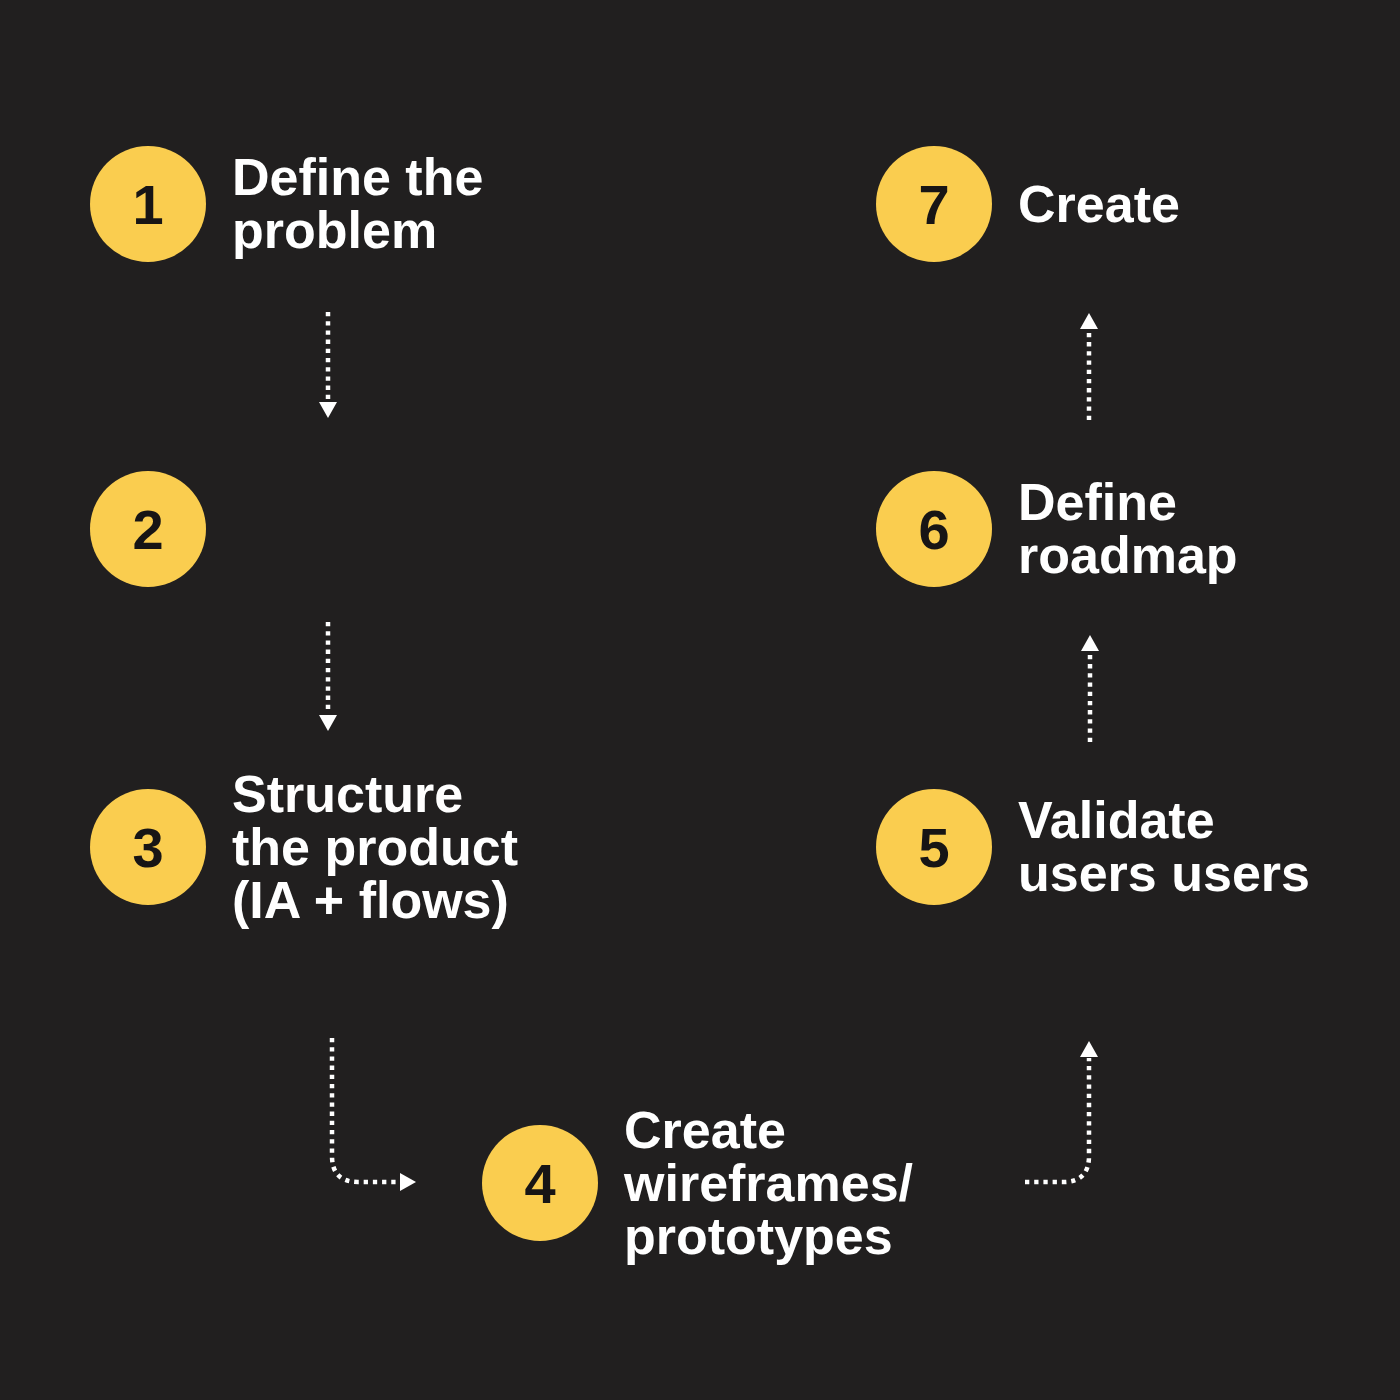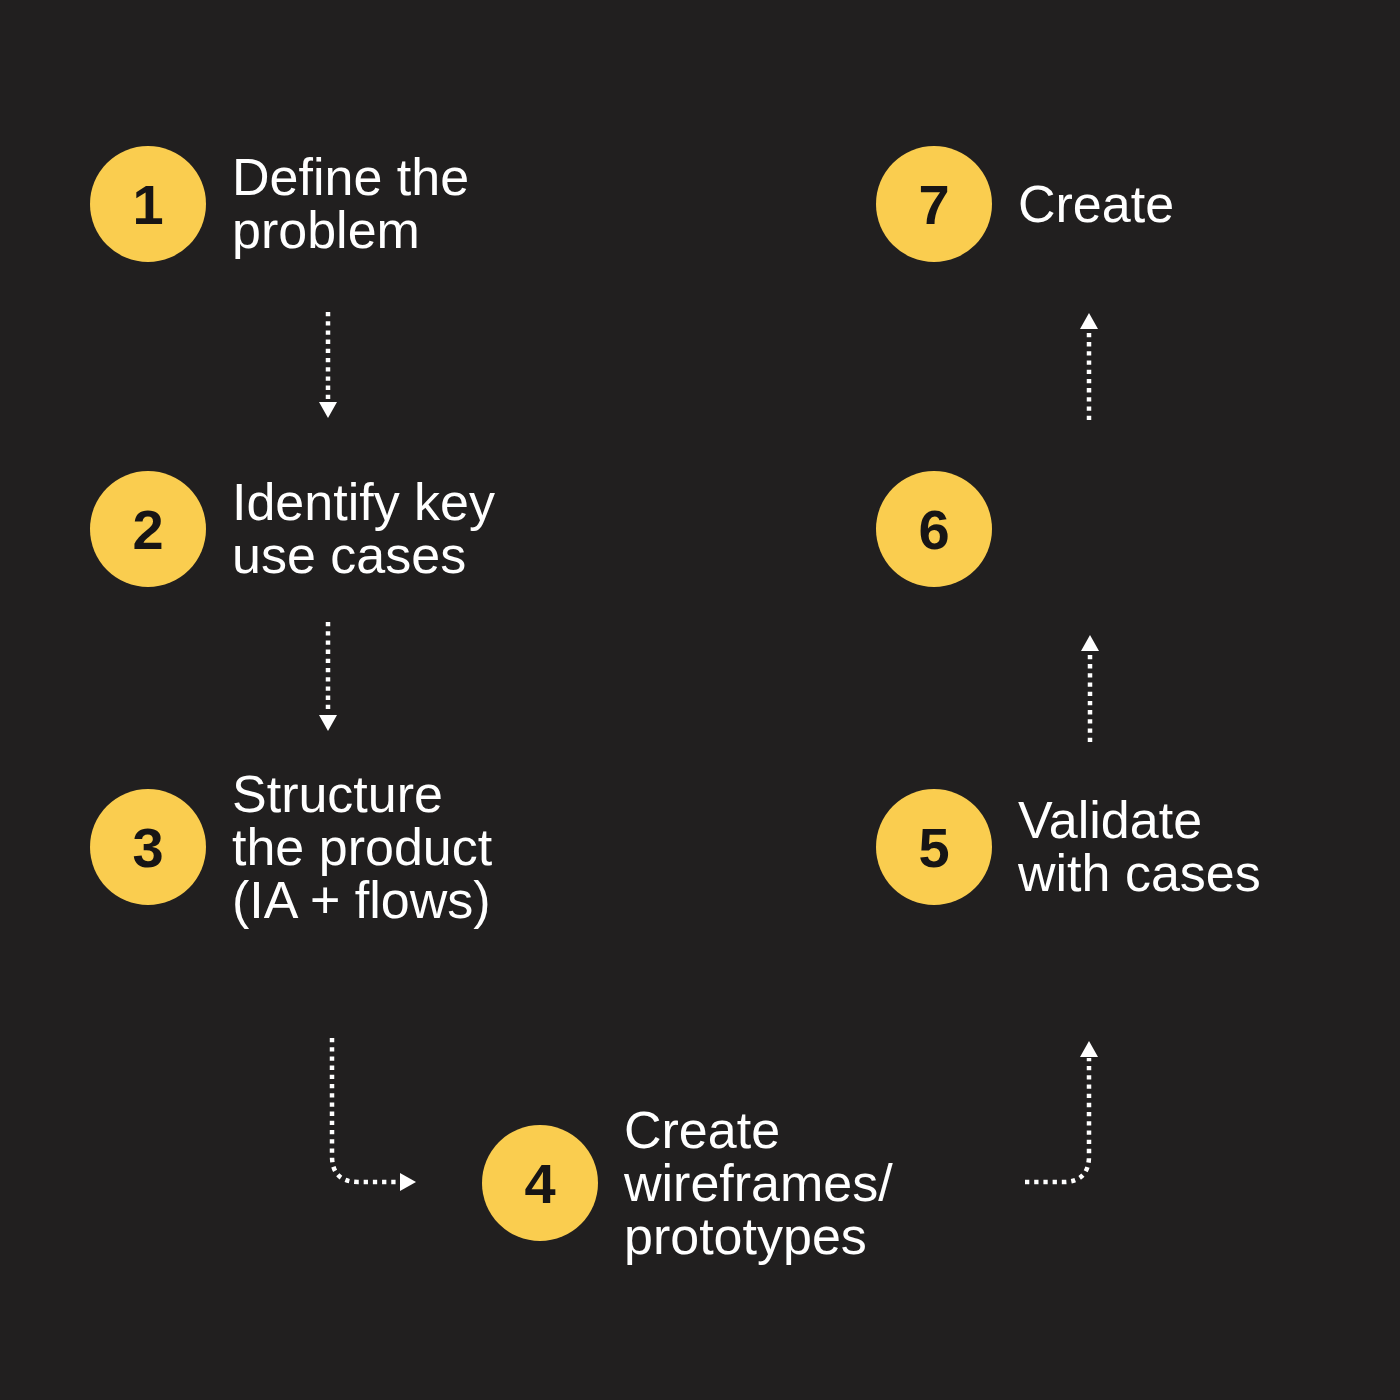--- a/index.html
+++ b/index.html
@@ -51,21 +51,21 @@
     justify-content: center;
   }
   .badge span {
     font-size: 56px;
     font-weight: bold;
     color: var(--number-color);
   }
   .label {
     font-size: 52px;
     line-height: 53px;
-    font-weight: normal;
+    font-weight: bold;
     color: var(--label-color);
     white-space: pre-line;
   }
 </style>
 </head>
 <body>
 
 <div class="canvas">
 
   <svg class="arrows" viewBox="0 0 1400 1400" xmlns="http://www.w3.org/2000/svg" aria-hidden="true">
@@ -100,22 +100,20 @@
       <span>1</span>
     </div>
     <div class="label">Define the
 problem</div>
   </div>
 
   <div class="step" style="left:90px; top:471px">
     <div class="badge">
       <span>2</span>
     </div>
-    <div class="label">Identify key
-use cases</div>
   </div>
 
   <div class="step" style="left:90px; top:789px">
     <div class="badge">
       <span>3</span>
     </div>
     <div class="label">Structure
 the product
 (IA + flows)</div>
   </div>
@@ -127,27 +125,29 @@
     <div class="label">Create
 wireframes/
 prototypes</div>
   </div>
 
   <div class="step" style="left:876px; top:789px">
     <div class="badge">
       <span>5</span>
     </div>
     <div class="label">Validate
-with cases</div>
+users users</div>
   </div>
 
   <div class="step" style="left:876px; top:471px">
     <div class="badge">
       <span>6</span>
     </div>
+    <div class="label">Define
+roadmap</div>
   </div>
 
   <div class="step" style="left:876px; top:146px">
     <div class="badge">
       <span>7</span>
     </div>
     <div class="label">Create</div>
   </div>
 
 </div>

